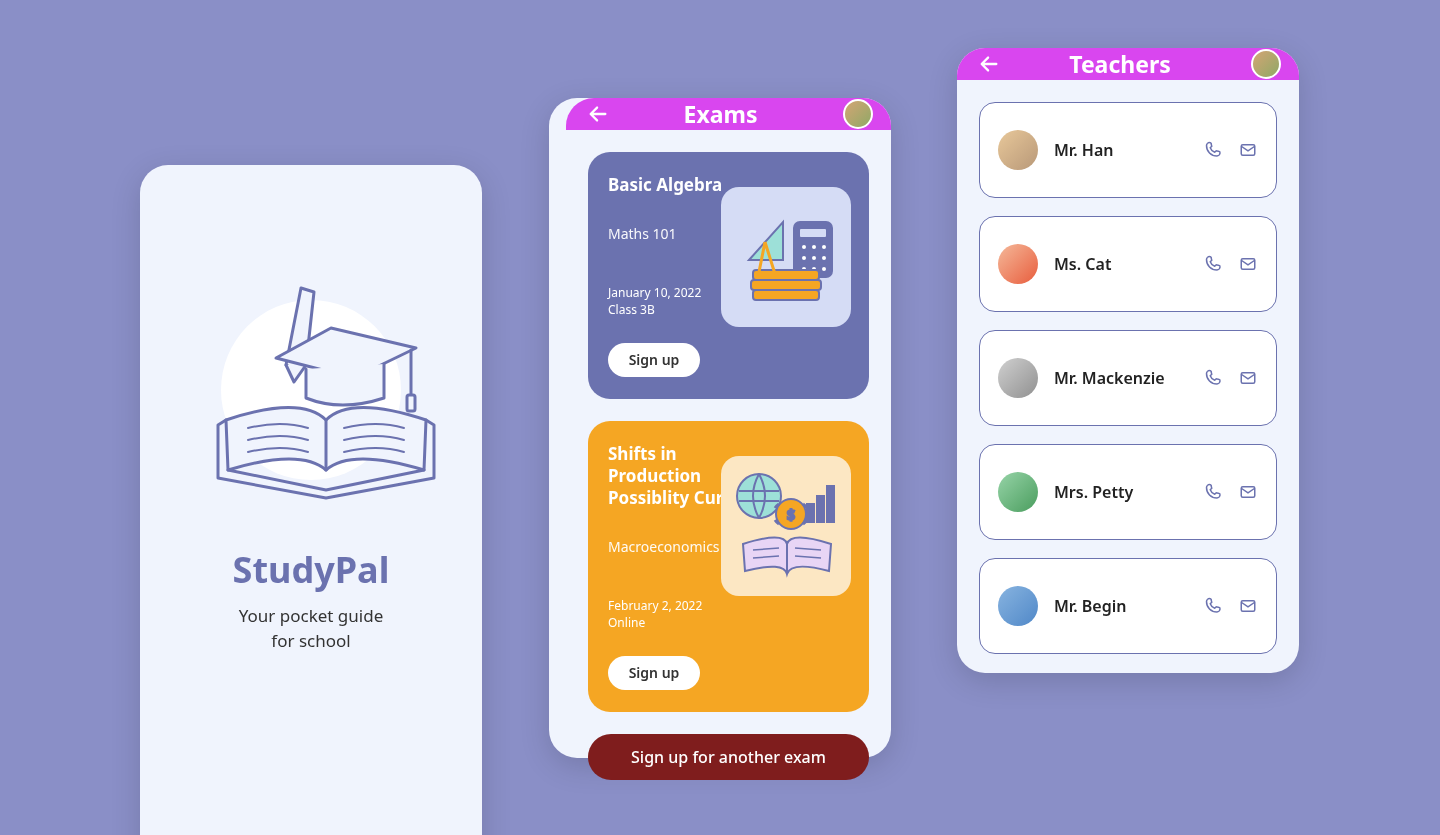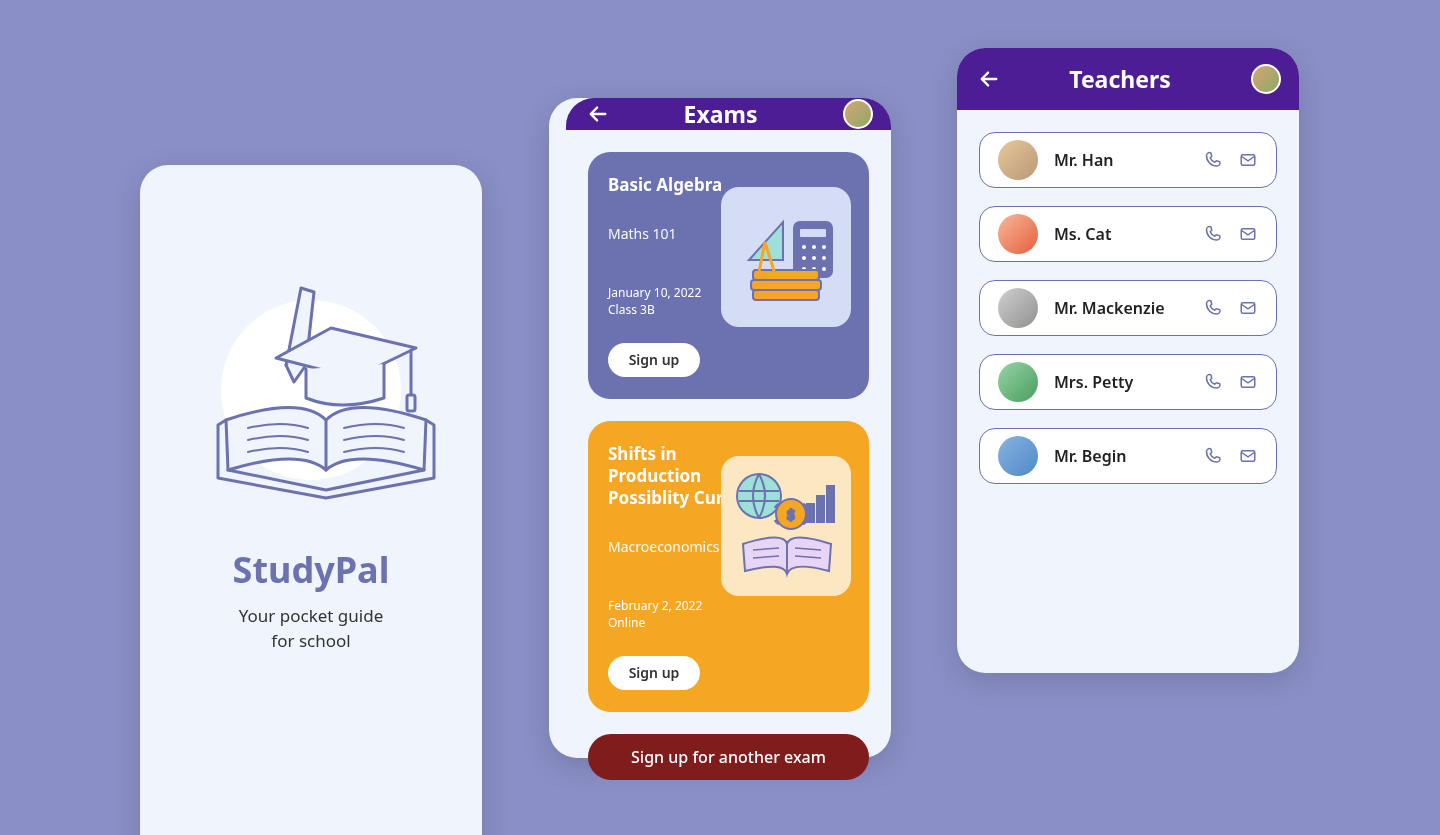--- a/index.html
+++ b/index.html
@@ -76,21 +76,21 @@
   .screen2 {
     left: 549px;
     top: 98px;
     width: 342px;
     height: 660px;
     display:flex;
     flex-direction:column;
     padding-left:17px;
   }
   .top-bar {
-    background: #4c1d95;
+    background: #d946ef;
     border-radius: 28px 28px 0 0;
     height: 62px;
     display:flex;
     align-items:center;
     padding: 0 18px;
     color:#fff;
   }
   .back-btn {
     cursor:pointer;
     width:28px; height:28px;
@@ -184,21 +184,21 @@
     flex:1;
     padding: 22px;
     display:flex;
     flex-direction:column;
     gap:18px;
   }
   .teacher-card {
     background:#fff;
     border:1.5px solid #6b72af;
     border-radius:16px;
-    height:56px;
+    height:96px;
     display:flex;
     align-items:center;
     padding: 0 18px;
     gap:16px;
   }
   .teacher-avatar {
     width:40px; height:40px;
     border-radius:50%;
     background:#ddd;
     flex-shrink:0;

